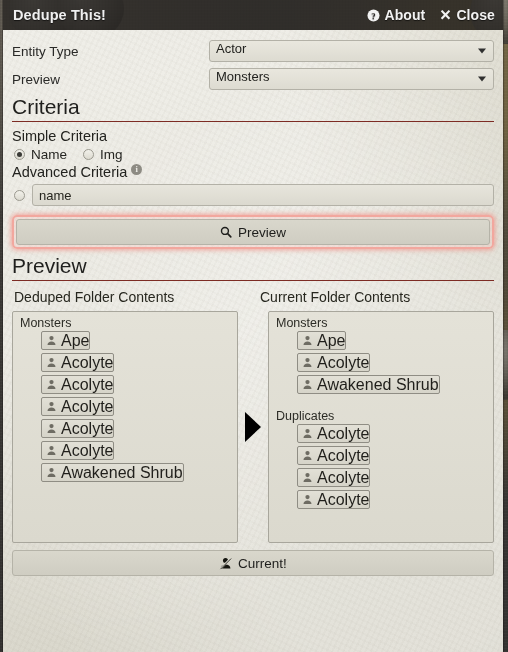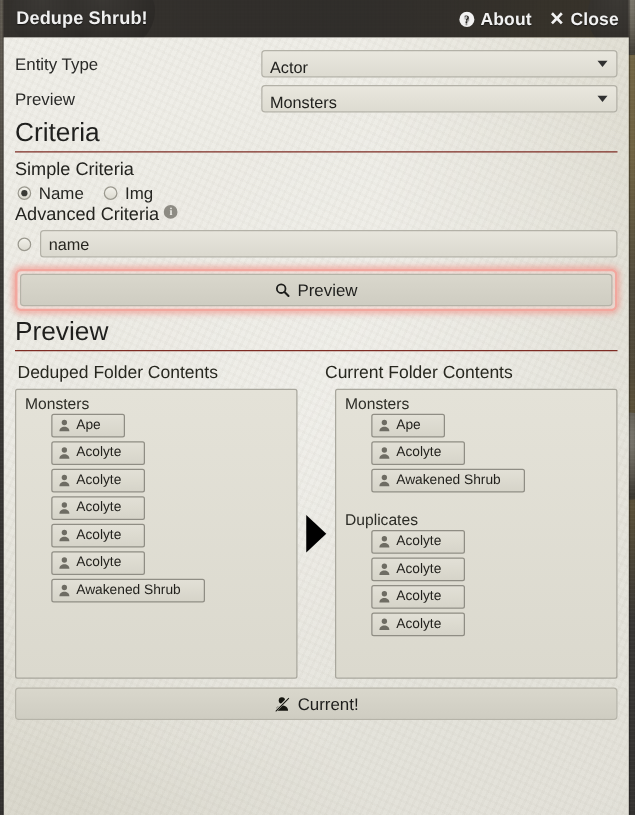--- a/index.html
+++ b/index.html
@@ -80,21 +80,21 @@
   
   .frow{display:flex;align-items:center;height:22px;margin-bottom:6px;}
   .flabel{
     width:197px;flex:0 0 197px;
     font-size:13.5px;color:#2a2a28;
   }
   .fselect{
     flex:1 1 auto;height:22px;box-sizing:border-box;
     background:linear-gradient(180deg,#e9e7de,#dddbd1);
     border:1px solid #b3b1a7;border-radius:3px;
-    display:flex;align-items:flex-end;
+    display:flex;align-items:flex-start;
     padding:0 6px;font-size:13px;color:#22221f;
     cursor:pointer;position:relative;
   }
   .fselect .caret{
     position:absolute;right:7px;top:50%;transform:translateY(-50%);
     width:0;height:0;border-left:4.5px solid transparent;border-right:4.5px solid transparent;
     border-top:5.5px solid #303030;
   }
 
   
@@ -175,22 +175,22 @@
     border-top:15px solid transparent;border-bottom:15px solid transparent;
     border-left:16px solid #000;
   }
   .grp-name{font-size:12.5px;color:#2c2c26;margin:0 0 1px 1px;}
   .grp-gap{height:12px;}
   .chiplist{margin-left:22px;}
   .chip{
     display:inline-flex;align-items:center;gap:4px;
     border:1px solid #8f8d84;border-radius:2px;
     background:linear-gradient(180deg,#e2e0d6,#d6d4c9);
-    padding:1px 18px 1px 4px;margin-bottom:3px;
-    font-size:11px;color:#201f1b;cursor:pointer;
+    padding:1px 0 1px 4px;margin-bottom:3px;
+    font-size:16px;color:#201f1b;cursor:pointer;
     line-height:15px;
   }
   .chiprow{display:block;}
 
   
   .footer{margin-top:7px;}
 </style>
 </head>
 <body>
 
@@ -199,21 +199,21 @@
   <div class="bg">
     <div class="bg-armor" style="left:8px;top:-16px;width:72px;height:56px;"></div>
     <div class="bg-armor" style="left:58px;top:-22px;width:66px;height:62px;"></div>
     <div class="bg-armor" style="left:470px;top:-20px;width:70px;height:64px;"></div>
     <div class="bg-armor" style="left:474px;top:330px;width:60px;height:70px;"></div>
   </div>
 
   <div class="window">
 
     <div class="titlebar">
-      <span>Dedupe Shrub!</span>
+      <span>Dedupe This!</span>
       <span class="spacer"></span>
 
       <span class="tb-btn">
         <span class="ic">
           <svg width="13" height="13" viewBox="0 0 16 16">
               <circle cx="8" cy="8" r="7.4" fill="#f2f2f2"></circle>
               <text x="8" y="12" font-size="11" font-family="Liberation Serif, serif" font-weight="bold" text-anchor="middle" fill="#282623">?</text>
             </svg>
         </span>
         <span>About</span>

